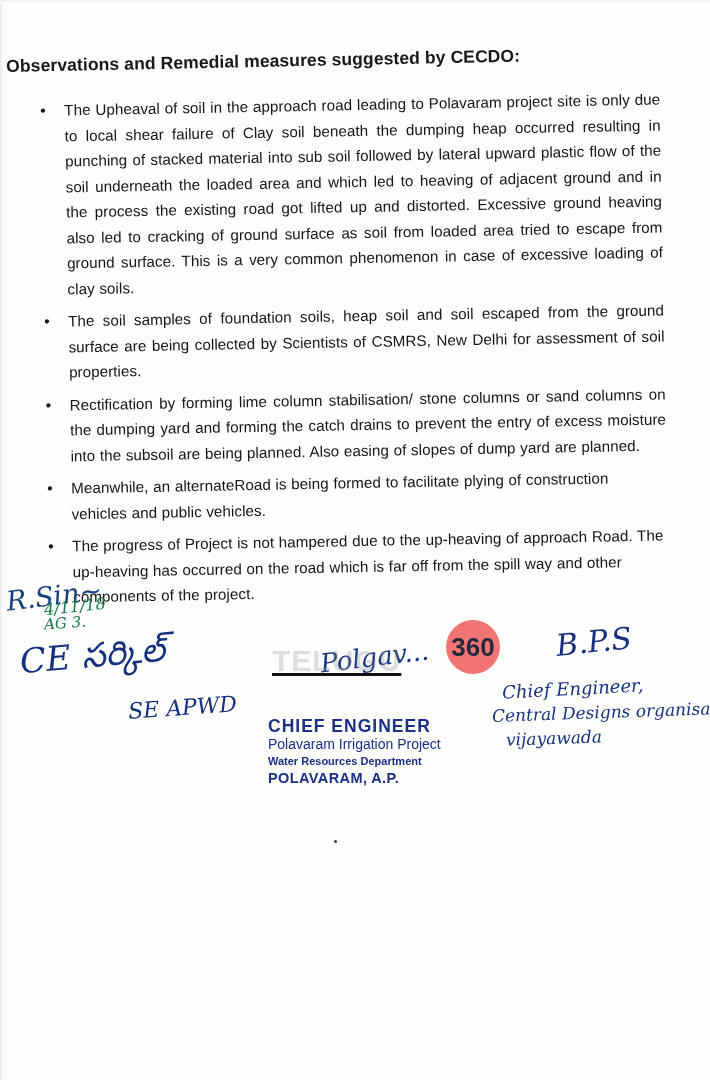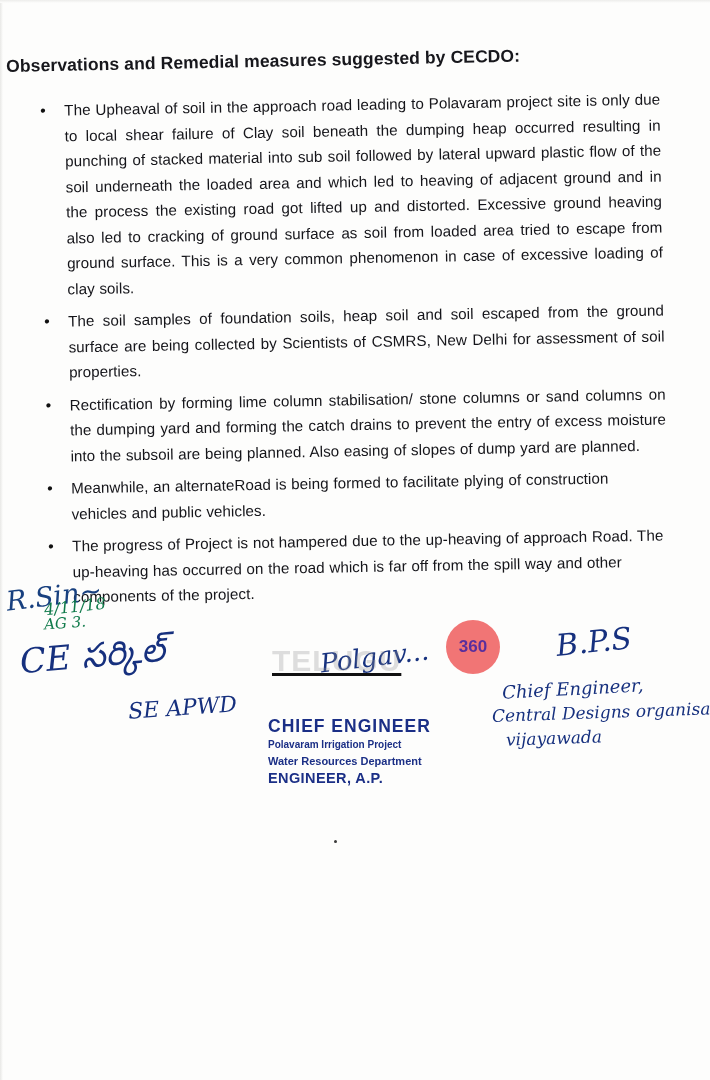--- a/index.html
+++ b/index.html
@@ -157,22 +157,22 @@
     font-family: "Liberation Sans", sans-serif;
     font-style: normal;
   }
   .stamp .l1 {
     font-size: 17.5px;
     font-weight: bold;
     letter-spacing: 1px;
     line-height: 20px;
   }
   .stamp .l2 {
-    font-size: 10px;
-    font-weight: bold;
+    font-size: 14px;
+    font-weight: normal;
     line-height: 17px;
   }
   .stamp .l3 {
     font-size: 13.5px;
     font-weight: bold;
     line-height: 17px;
   }
   .stamp .l4 {
     font-size: 11px;
     font-weight: bold;
@@ -235,22 +235,22 @@
     font-family: "Liberation Sans", sans-serif;
   }
   .watermark .wm-badge {
     position: absolute;
     left: 174px;
     top: 4px;
     width: 54px;
     height: 54px;
     border-radius: 50%;
     background: #f06a6a;
-    color: #4c1d95;
-    font-size: 17px;
+    color: #0f172a;
+    font-size: 26px;
     font-weight: bold;
     display: flex;
     align-items: center;
     justify-content: center;
     opacity: 0.92;
   }
 
   .stray-dot {
     position: absolute;
     left: 334px;
@@ -299,21 +299,21 @@
     <div class="ink sig-left-small">AG 3.</div>
     <div class="ink sig-left-2">CE సర్కిల్</div>
     <div class="ink sig-left-3">SE APWD</div>
 
     <div class="ink sig-mid">Polgav...</div>
 
     <div class="stamp">
       <div class="l1">CHIEF ENGINEER</div>
       <div class="l2">Polavaram Irrigation Project</div>
       <div class="l4">Water Resources Department</div>
-      <div class="l5">ENGINEER, A.P.</div>
+      <div class="l5">POLAVARAM, A.P.</div>
     </div>
 
     <div class="ink sig-right-mark">B.P.S</div>
     <div class="ink sig-right-l1">Chief Engineer,</div>
     <div class="ink sig-right-l2">Central Designs organisat</div>
     <div class="ink sig-right-l3">vijayawada</div>
   </div>
 
   <div class="watermark">
     <div class="wm-text">TELUGU</div>

